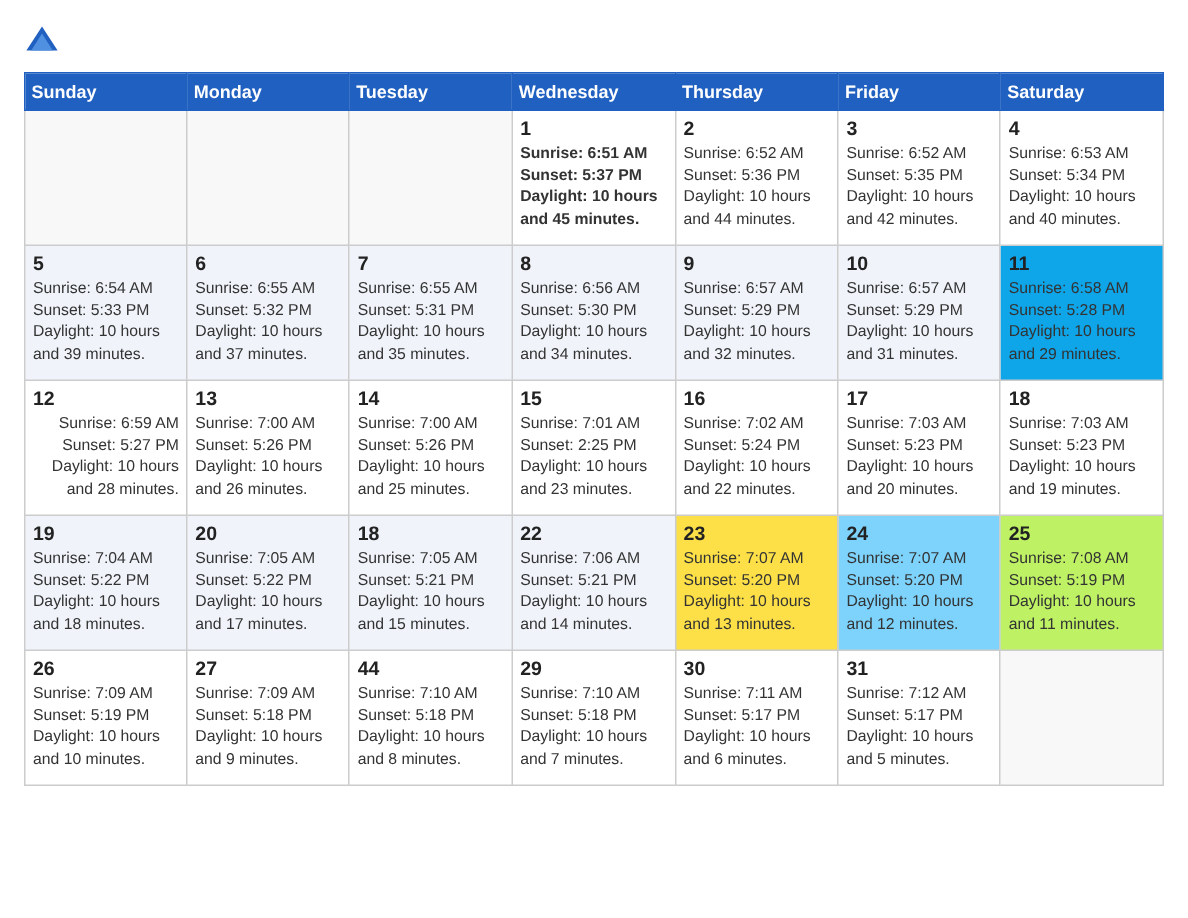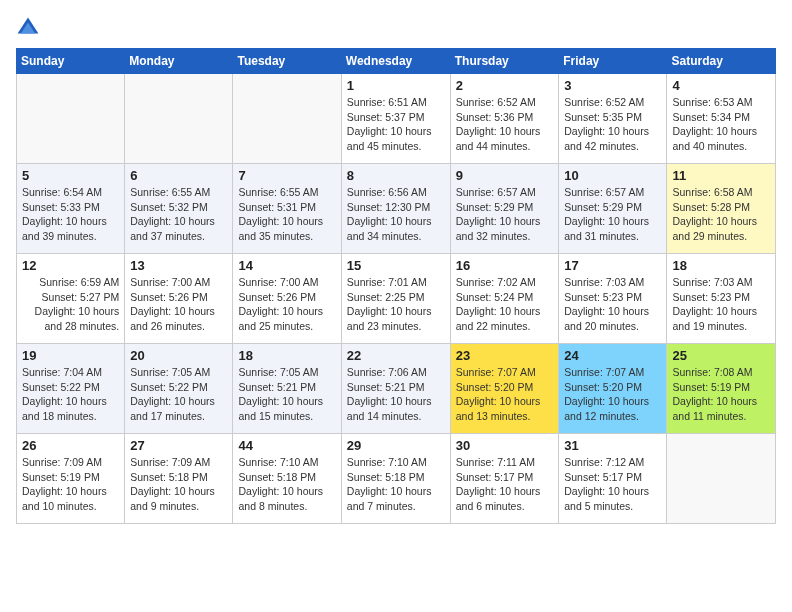--- a/index.html
+++ b/index.html
@@ -126,21 +126,21 @@
         <th>Saturday</th>
       </tr>
   </thead>
   <tbody id="calendar-body">
   <tr>
         <td class="empty-cell"></td>
         <td class="empty-cell"></td>
         <td class="empty-cell"></td>
         <td>
           <span class="day-number">1</span>
-          <div class="day-info" style="white-space: pre-line;">Sunrise: 6:51 AM
+          <div class="day-info" style="white-space: pre-line; font-weight: bold;">Sunrise: 6:51 AM
 Sunset: 5:37 PM
 Daylight: 10 hours
 and 45 minutes.</div>
         </td>
         <td>
           <span class="day-number">2</span>
           <div class="day-info" style="white-space: pre-line;">Sunrise: 6:52 AM
 Sunset: 5:36 PM
 Daylight: 10 hours
 and 44 minutes.</div>
@@ -178,39 +178,39 @@
         <td style="background: rgb(240, 244, 250);">
           <span class="day-number">7</span>
           <div class="day-info" style="white-space: pre-line;">Sunrise: 6:55 AM
 Sunset: 5:31 PM
 Daylight: 10 hours
 and 35 minutes.</div>
         </td>
         <td style="background: rgb(240, 244, 250);">
           <span class="day-number">8</span>
           <div class="day-info" style="white-space: pre-line;">Sunrise: 6:56 AM
-Sunset: 12:30 PM
+Sunset: 5:30 PM
 Daylight: 10 hours
 and 34 minutes.</div>
         </td>
         <td style="background: rgb(240, 244, 250);">
           <span class="day-number">9</span>
           <div class="day-info" style="white-space: pre-line;">Sunrise: 6:57 AM
 Sunset: 5:29 PM
 Daylight: 10 hours
 and 32 minutes.</div>
         </td>
         <td style="background: rgb(240, 244, 250);">
           <span class="day-number">10</span>
           <div class="day-info" style="white-space: pre-line;">Sunrise: 6:57 AM
 Sunset: 5:29 PM
 Daylight: 10 hours
 and 31 minutes.</div>
         </td>
-        <td style="background: #fef9c3;">
+        <td style="background: #0ea5e9;">
           <span class="day-number">11</span>
           <div class="day-info" style="white-space: pre-line;">Sunrise: 6:58 AM
 Sunset: 5:28 PM
 Daylight: 10 hours
 and 29 minutes.</div>
         </td>
       </tr>
       <tr>
         <td>
           <span class="day-number">12</span>

